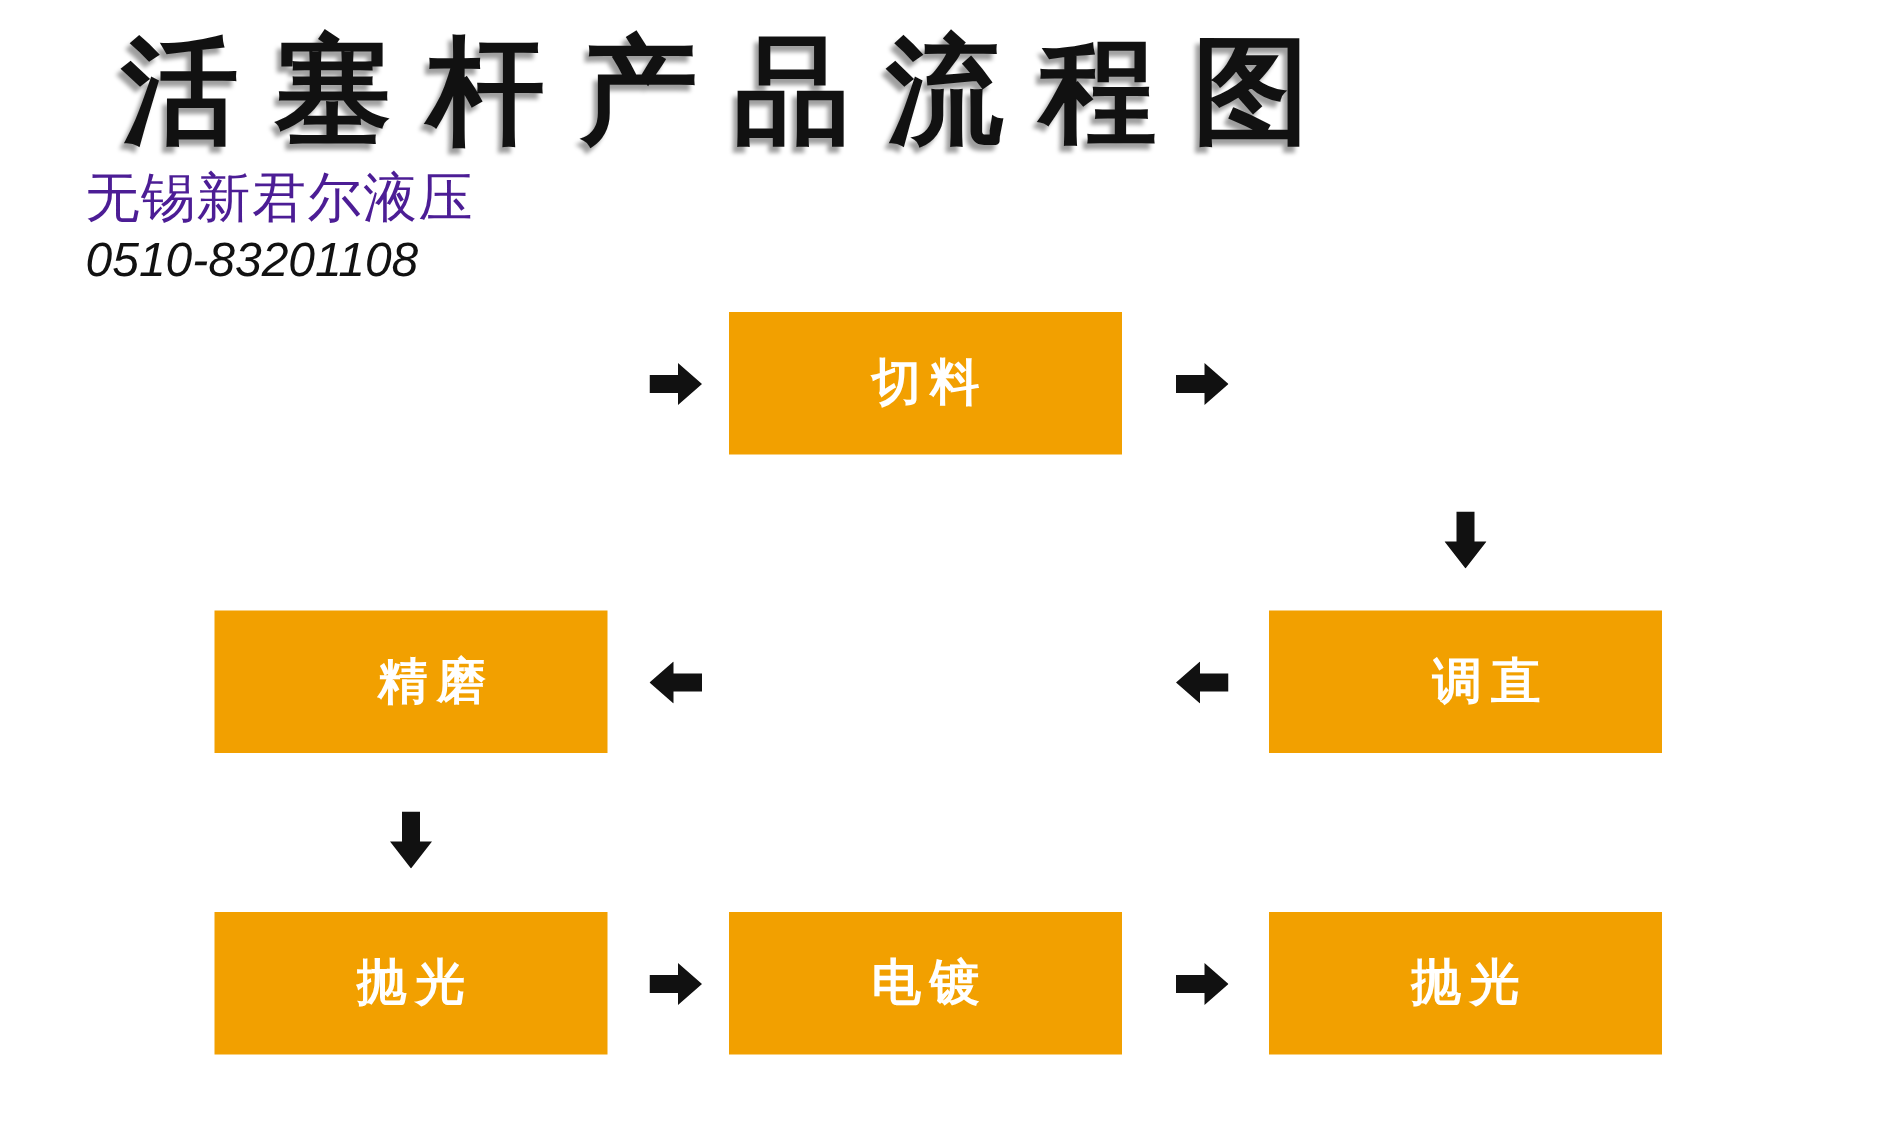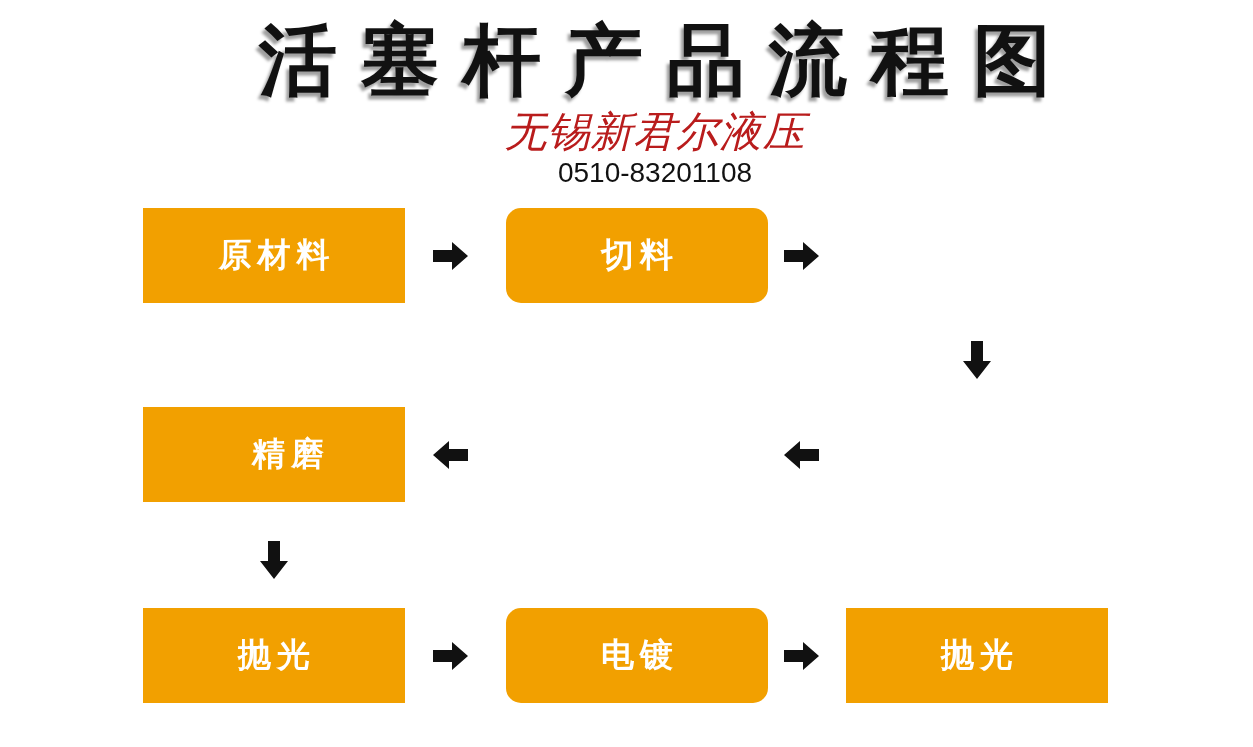--- a/index.html
+++ b/index.html
@@ -7,65 +7,64 @@
   .canvas {
     position:relative;
     width:1253px; height:747px;
     background:#ffffff;
     overflow:hidden;
     font-family:"Liberation Sans","DejaVu Sans",sans-serif;
   }
   .header {
     position:absolute;
     left:57px; top:0; width:1196px;
-    text-align:center;
   }
   .title {
     margin-top:10px;
     font-size:78px;
     line-height:100px;
     font-weight:bold;
     color:#111111;
     letter-spacing:24px;
     text-indent:24px;
     text-shadow:-3px 4px 3px rgba(0,0,0,0.38);
     white-space:nowrap;
   }
   .subtitle {
     margin-top:4px;
-    font-size:42px;
+    font-size:36px;
     line-height:36px;
     font-weight:normal;
-    color:#b91c1c;
+    color:#4c1d95;
     letter-spacing:1px;
-    font-style:italic;
   }
   .phone {
     margin-top:2px;
-    font-size:28px;
+    font-size:32px;
     line-height:42px;
     color:#111111;
     letter-spacing:0px;
+    font-style:italic;
   }
   .node {
     position:absolute;
     width:262px; height:95px;
     background:#F2A000;
     color:#ffffff;
     font-size:33px;
     font-weight:bold;
     letter-spacing:6px;
     text-indent:6px;
     display:flex;
     align-items:center;
     justify-content:center;
     white-space:nowrap;
   }
   .c1 { left:143px; }
-  .c2 { left:506px;border-radius:15px; }
+  .c2 { left:486px; }
   .c3 { left:846px; }
   .r1 { top:208px; }
   .r2 { top:407px;padding-left:28px; }
   .r3 { top:608px; }
   .arrow { position:absolute; line-height:0; }
   .arrow svg path { fill:#111111; }
   .a-g1 { left:433px; }
   .a-g2 { left:784px; }
   .a-r1 { top:242px; }
   .a-r2 { top:441px; }
@@ -77,27 +76,27 @@
 <body>
 
 <div class="canvas">
 
   <div class="header">
     <div class="title">活塞杆产品流程图</div>
     <div class="subtitle">无锡新君尔液压</div>
     <div class="phone">0510-83201108</div>
   </div>
 
-  <div class="node c1 r1">
-    <span>原材料</span>
-  </div>
   <div class="node c2 r1">
     <span>切料</span>
   </div>
 
+  <div class="node c3 r2">
+    <span>调直</span>
+  </div>
   <div class="node c1 r2">
     <span>精磨</span>
   </div>
 
   <div class="node c1 r3">
     <span>抛光</span>
   </div>
   <div class="node c2 r3">
     <span>电镀</span>
   </div>

